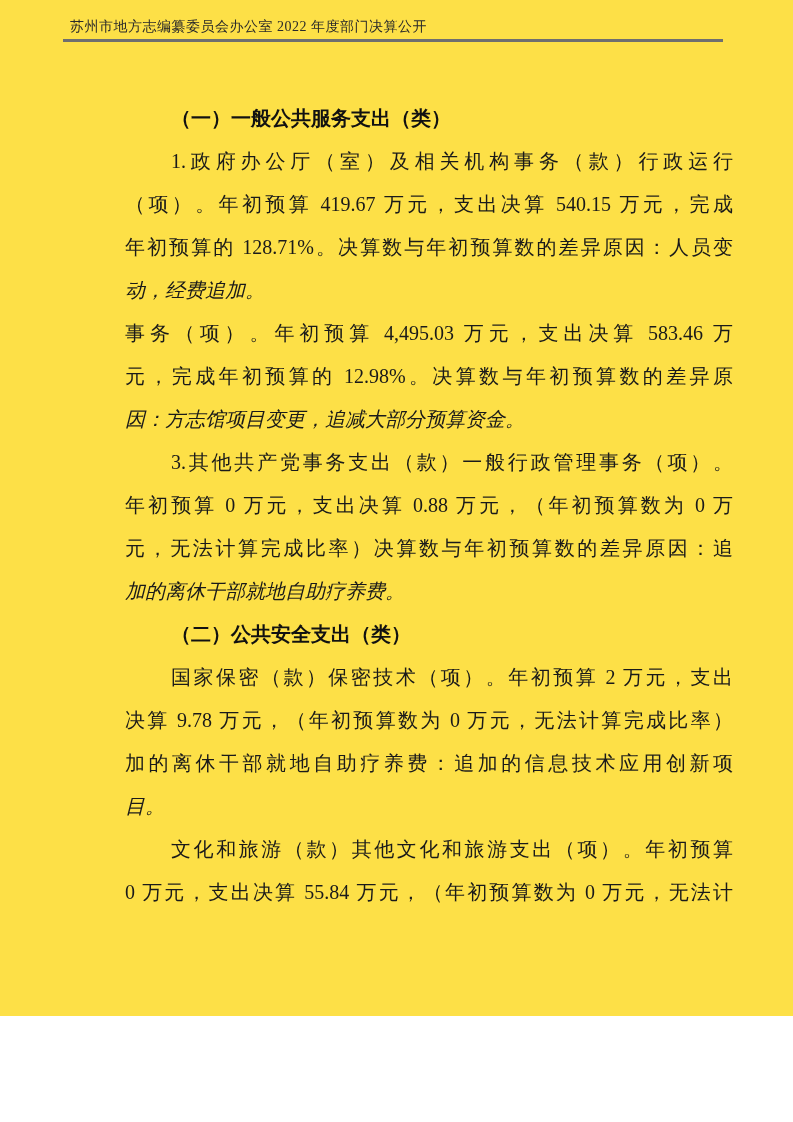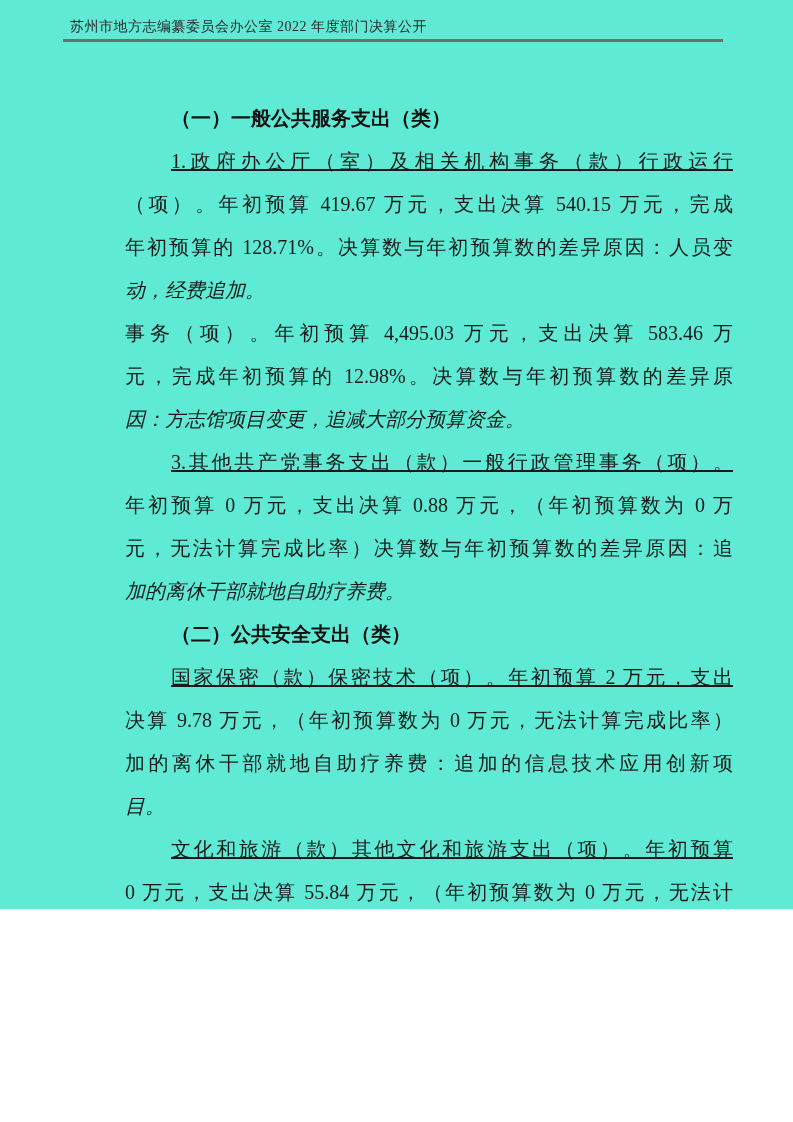--- a/index.html
+++ b/index.html
@@ -3,22 +3,22 @@
 <meta charset="utf-8">
 <style>
   html, body {
     margin: 0;
     padding: 0;
     background: #ffffff;
   }
   .page {
     position: relative;
     width: 793px;
-    height: 909px;
-    background: #5eead4;
+    height: 1016px;
+    background: #fde047;
     overflow: hidden;
     font-family: "Liberation Serif", "DejaVu Serif", serif;
   }
   
   .header-title {
     position: absolute;
     left: 70px;
     top: 17px;
     font-size: 14px;
     line-height: 19px;
@@ -53,21 +53,20 @@
   }
   .ln {
     font-size: 20px;
     line-height: 43px;
     text-align: justify;
     text-align-last: justify;
     -moz-text-align-last: justify;
   }
   .ln.first {
     text-indent: 46px;
-    text-decoration: underline;
   }
   .ln.end {
     text-align-last: left;
     font-style: italic;
     -moz-text-align-last: left;
   }
   
   .footer {
     position: absolute;
     left: 0;

